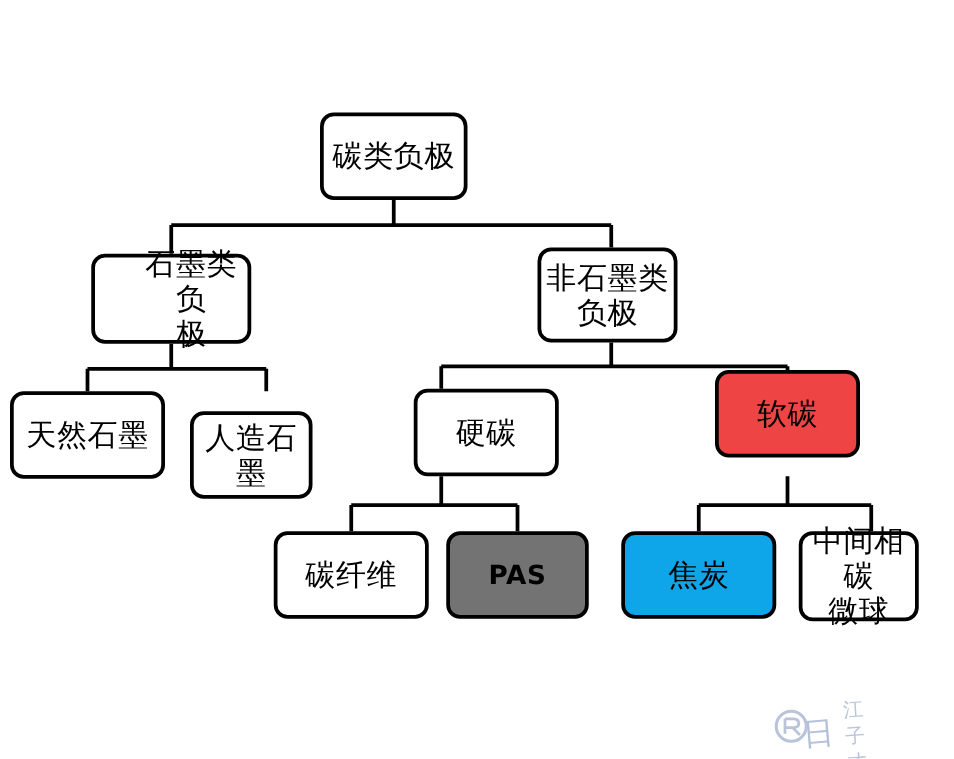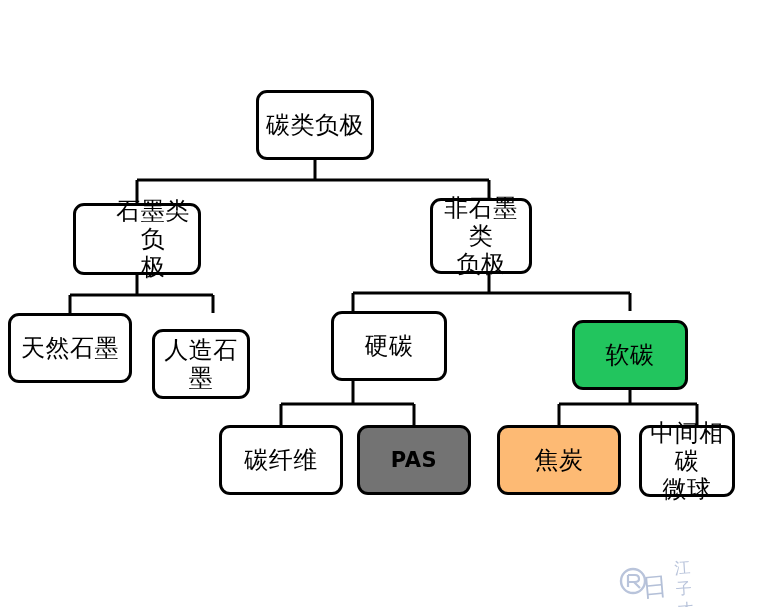--- a/index.html
+++ b/index.html
@@ -102,29 +102,29 @@
       <path d="M137 275 L137 295 M70 295 L213 295 M70 295 L70 313 M213 295 L213 313" fill="none" stroke="#000000" stroke-width="3" stroke-linecap="butt"></path>
       <path d="M489 274 L489 293 M353 293 L630 293 M353 293 L353 311 M630 293 L630 311" fill="none" stroke="#000000" stroke-width="3" stroke-linecap="butt"></path>
       <path d="M353 381 L353 404 M281 404 L414 404 M281 404 L281 425 M414 404 L414 425" fill="none" stroke="#000000" stroke-width="3" stroke-linecap="butt"></path>
       <path d="M630 381 L630 404 M559 404 L697 404 M559 404 L559 425 M697 404 L697 425" fill="none" stroke="#000000" stroke-width="3" stroke-linecap="butt"></path>
     </svg>
 
   <div id="nodes-layer">
       <div class="node" style="left: 256px; top: 90px; width: 118px; height: 70px; border-radius: 11px; border-width: 3px; border-color: rgb(0, 0, 0); background: rgb(255, 255, 255);"><span class="node-label cjk">碳类负极</span></div>
       <div class="node" style="left: 73px; top: 203px; width: 128px; height: 72px; border-radius: 11px; border-width: 3px; border-color: rgb(0, 0, 0); background: rgb(255, 255, 255); padding-left: 32px;"><span class="node-label cjk">石墨类负
 极</span></div>
-      <div class="node" style="left: 430px; top: 198px; width: 102px; height: 76px; border-radius: 11px; border-width: 3px; border-color: rgb(0, 0, 0); background: rgb(255, 255, 255);"><span class="node-label cjk">非石墨类
+      <div class="node" style="left: 430px; top: 198px; width: 112px; height: 76px; border-radius: 11px; border-width: 3px; border-color: rgb(0, 0, 0); background: rgb(255, 255, 255);"><span class="node-label cjk">非石墨类
 负极</span></div>
       <div class="node" style="left: 8px; top: 313px; width: 124px; height: 70px; border-radius: 11px; border-width: 3px; border-color: rgb(0, 0, 0); background: rgb(255, 255, 255);"><span class="node-label cjk">天然石墨</span></div>
       <div class="node" style="left: 152px; top: 329px; width: 98px; height: 70px; border-radius: 11px; border-width: 3px; border-color: rgb(0, 0, 0); background: rgb(255, 255, 255);"><span class="node-label cjk">人造石墨</span></div>
       <div class="node" style="left: 295px; top: 311px; width: 116px; height: 70px; border-radius: 11px; border-width: 3px; border-color: rgb(0, 0, 0); background: rgb(255, 255, 255); margin-left: 36px;"><span class="node-label cjk">硬碳</span></div>
-      <div class="node" style="left: 572px; top: 320px; width: 116px; height: 70px; border-radius: 11px; border-width: 3px; border-color: rgb(0, 0, 0); background: #22c55e;"><span class="node-label cjk">软碳</span></div>
+      <div class="node" style="left: 572px; top: 296px; width: 116px; height: 70px; border-radius: 11px; border-width: 3px; border-color: rgb(0, 0, 0); background: #ef4444;"><span class="node-label cjk">软碳</span></div>
       <div class="node" style="left: 219px; top: 425px; width: 124px; height: 70px; border-radius: 11px; border-width: 3px; border-color: rgb(0, 0, 0); background: rgb(255, 255, 255);"><span class="node-label cjk">碳纤维</span></div>
       <div class="node" style="left: 357px; top: 425px; width: 114px; height: 70px; border-radius: 11px; border-width: 3px; border-color: rgb(0, 0, 0); background: #737373;"><span class="node-label latin">PAS</span></div>
-      <div class="node" style="left: 497px; top: 425px; width: 124px; height: 70px; border-radius: 11px; border-width: 3px; border-color: rgb(0, 0, 0); background: #fdba74;"><span class="node-label cjk">焦炭</span></div>
+      <div class="node" style="left: 497px; top: 425px; width: 124px; height: 70px; border-radius: 11px; border-width: 3px; border-color: rgb(0, 0, 0); background: #0ea5e9;"><span class="node-label cjk">焦炭</span></div>
       <div class="node" style="left: 639px; top: 425px; width: 96px; height: 72px; border-radius: 11px; border-width: 3px; border-color: rgb(0, 0, 0); background: rgb(255, 255, 255);"><span class="node-label cjk">中间相碳
 微球</span></div>
     </div>
 
   <div class="watermark">
     <svg class="wm-icon" viewBox="0 0 30 30" xmlns="http://www.w3.org/2000/svg">
       <circle cx="14" cy="15" r="12" fill="none" stroke="#b9c4db" stroke-width="2.4"></circle>
       <path d="M9 9 L9 21 M9 9 L16 9 Q20 9 20 13 Q20 16 16 16 L9 16 M15 16 L21 22" fill="none" stroke="#b9c4db" stroke-width="2.2"></path>
     </svg>
     <div class="wm-text-top">江子才</div>

